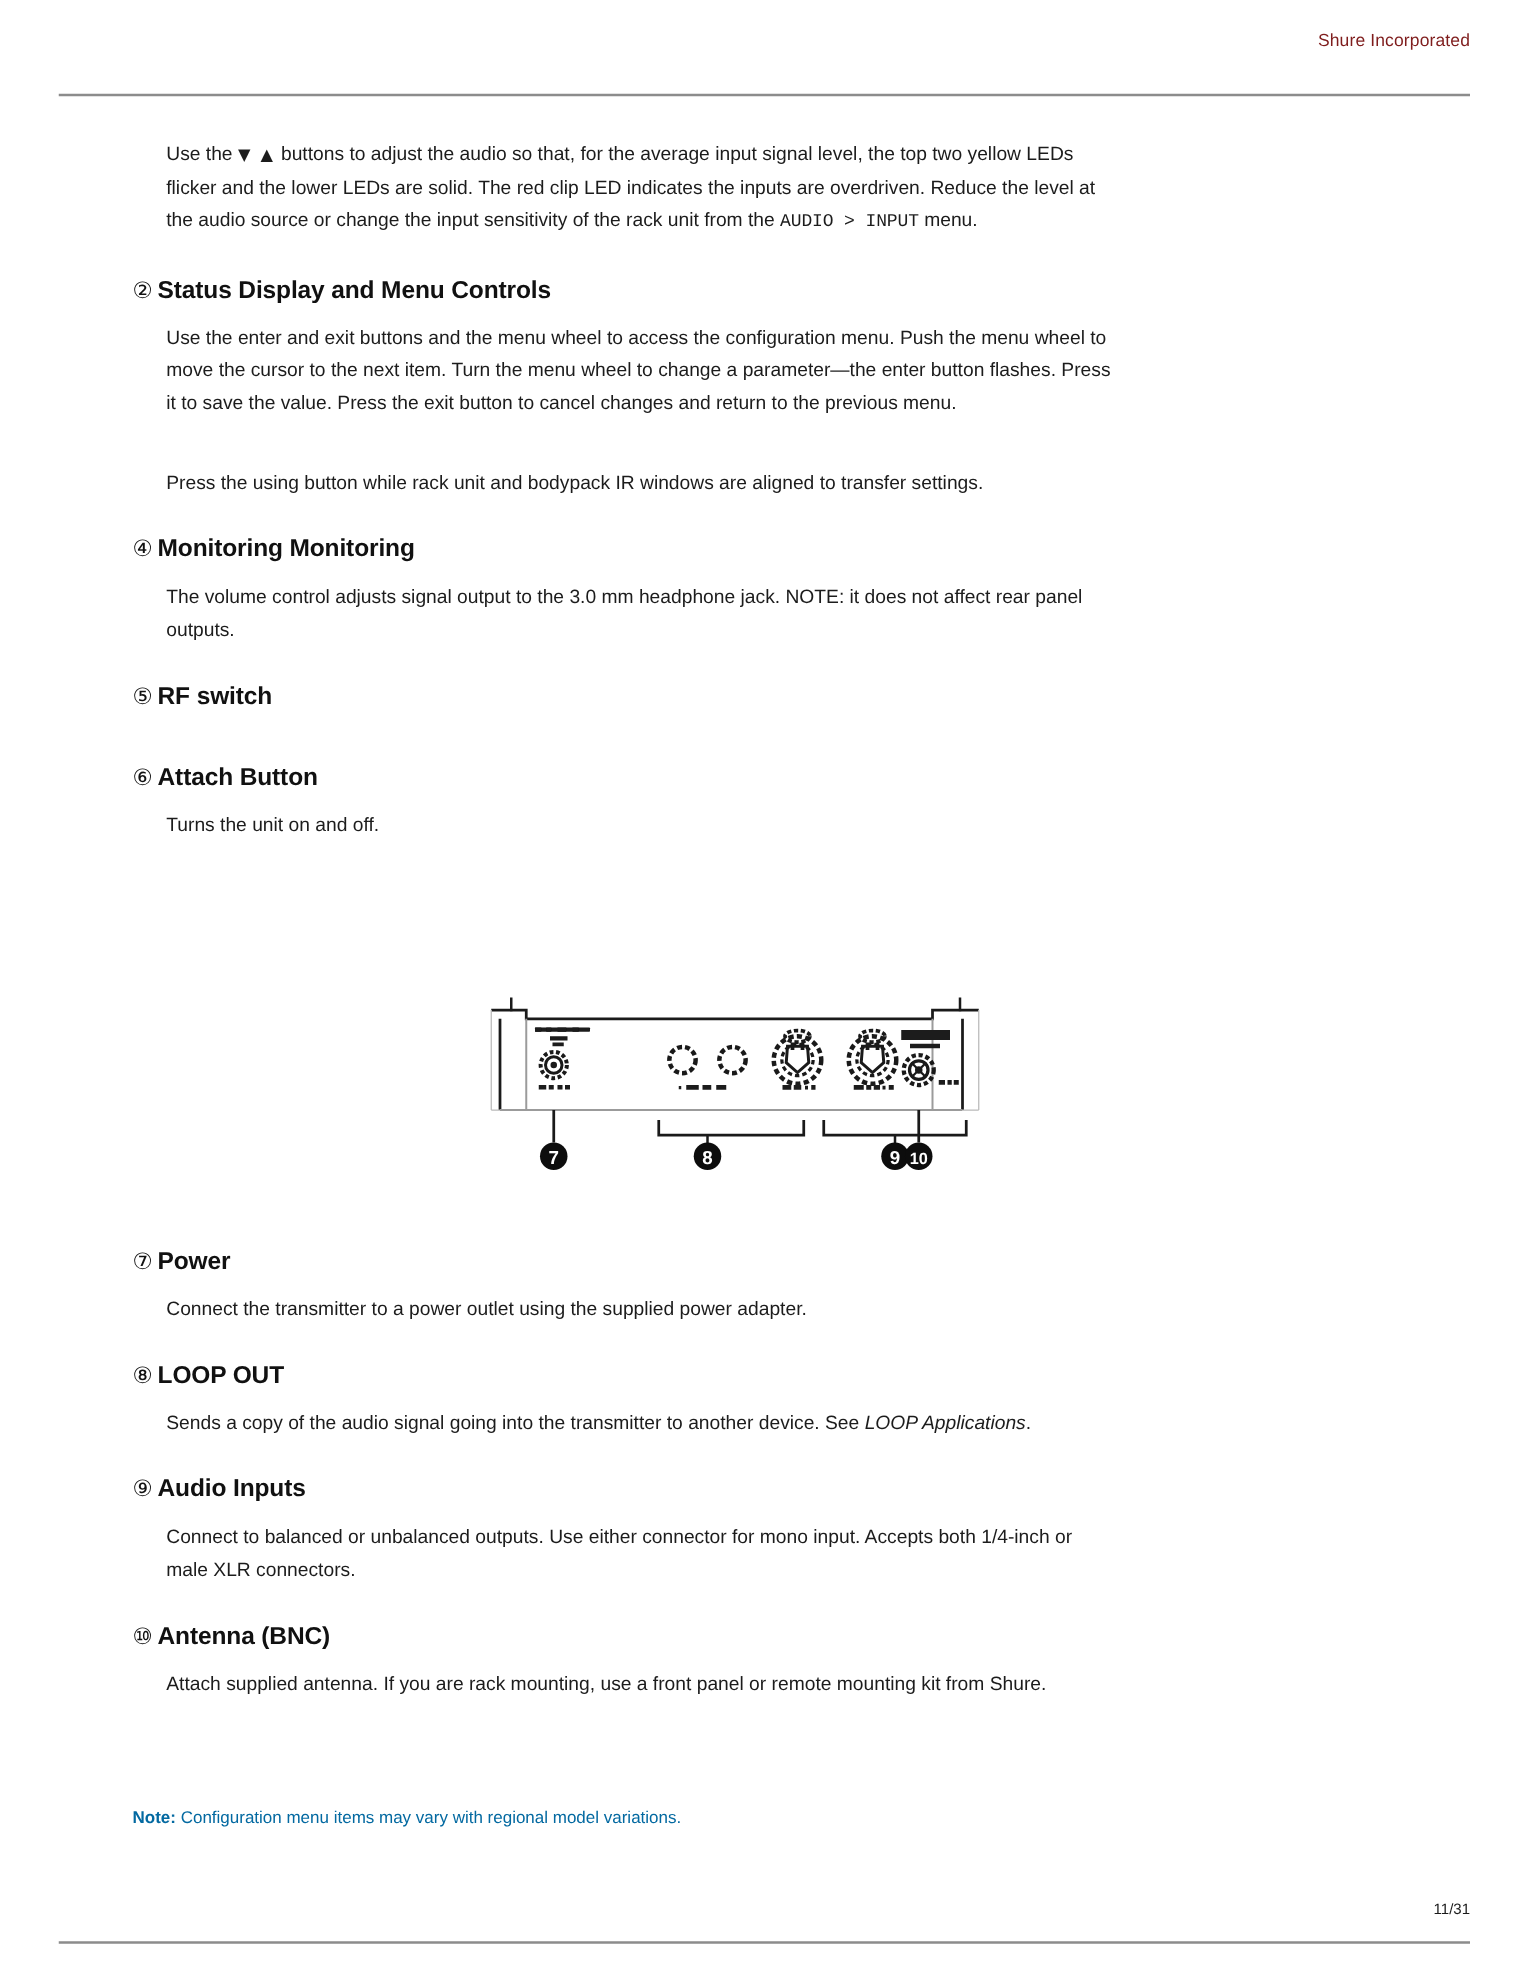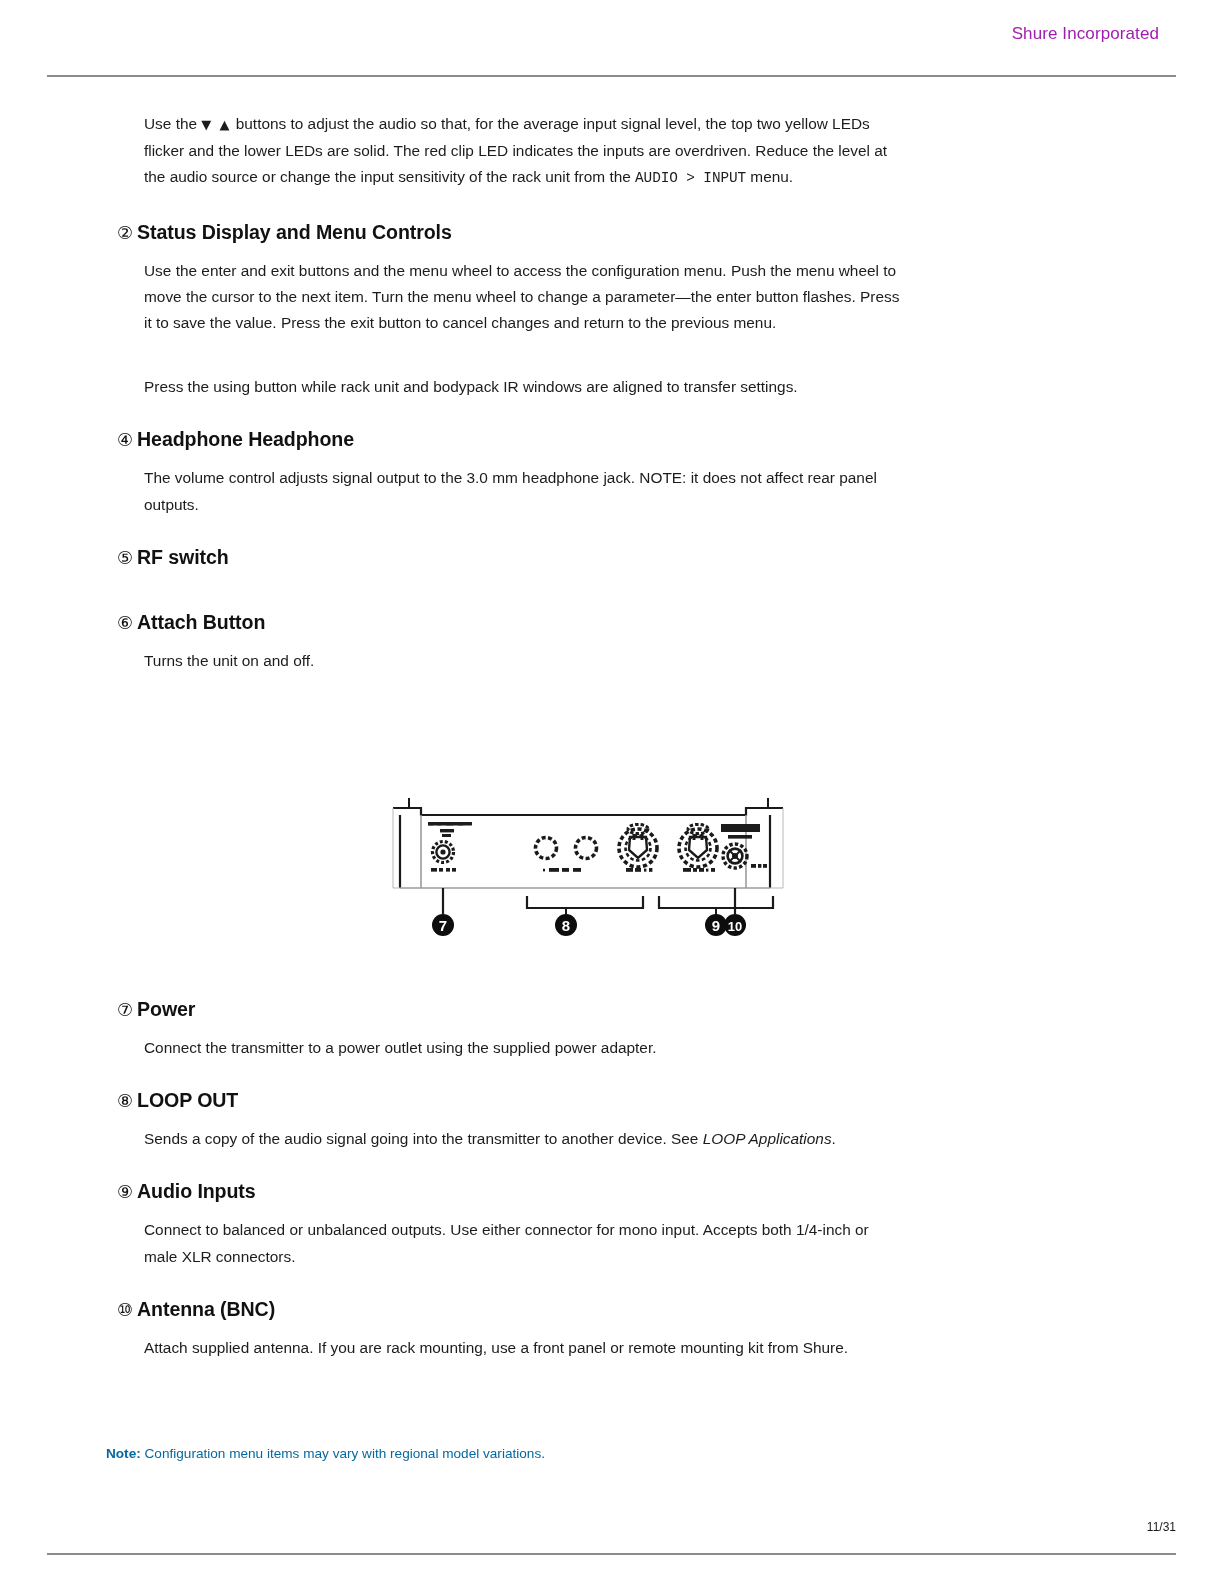--- a/index.html
+++ b/index.html
@@ -24,40 +24,40 @@
   
   .page-header {
     position: absolute;
     left: 47px;
     right: 48px;
     top: 24px;
     height: 52px;
   }
   .header-title {
     position: absolute;
-    right: 17px;
+    right: 0;
     top: 0;
-    font-size: 17px;
-    color: #a21caf;
+    font-size: 14px;
+    color: #7f1d1d;
     letter-spacing: 0.1px;
     white-space: nowrap;
   }
   .header-rule {
     position: absolute;
     left: 47px;
     width: 1129px;
     top: 75px;
     height: 2px;
     background: #8c8c8c;
   }
 
   
   .content {
     position: absolute;
-    left: 11px;
+    left: 0;
     top: 95px;
     width: 1025px;
   }
 
   .body-para {
     margin: 0;
     padding: 0 136px 0 133px;
     font-size: 15.4px;
     line-height: 26.2px;
     color: #1c1c1c;
@@ -165,21 +165,21 @@
     <div class="sec-gap-sm"></div>
     <p class="body-para">Use the enter and exit buttons and the menu wheel to access the configuration menu. Push the menu wheel to move the cursor to the next item. Turn the menu wheel to change a parameter—the enter button flashes. Press it to save the value. Press the exit button to cancel changes and return to the previous menu.</p>
 
     <div class="after-para"></div>
 
     <div class="sec-gap-sm"></div>
     <p class="body-para">Press the using button while rack unit and bodypack IR windows are aligned to transfer settings.</p>
 
     <div class="after-para"></div>
 
-    <h2 class="section-heading"><span class="num-circle">④</span><span>Headphone Headphone</span></h2>
+    <h2 class="section-heading"><span class="num-circle">④</span><span>Monitoring Monitoring</span></h2>
     <div class="sec-gap-sm"></div>
     <p class="body-para">The volume control adjusts signal output to the 3.0 mm headphone jack. NOTE: it does not affect rear panel outputs.</p>
 
     <div class="after-para"></div>
 
     <h2 class="section-heading"><span class="num-circle">⑤</span><span>RF switch</span></h2>
     <div class="sec-gap-sm"></div>
 
     <div class="after-para"></div>
 

